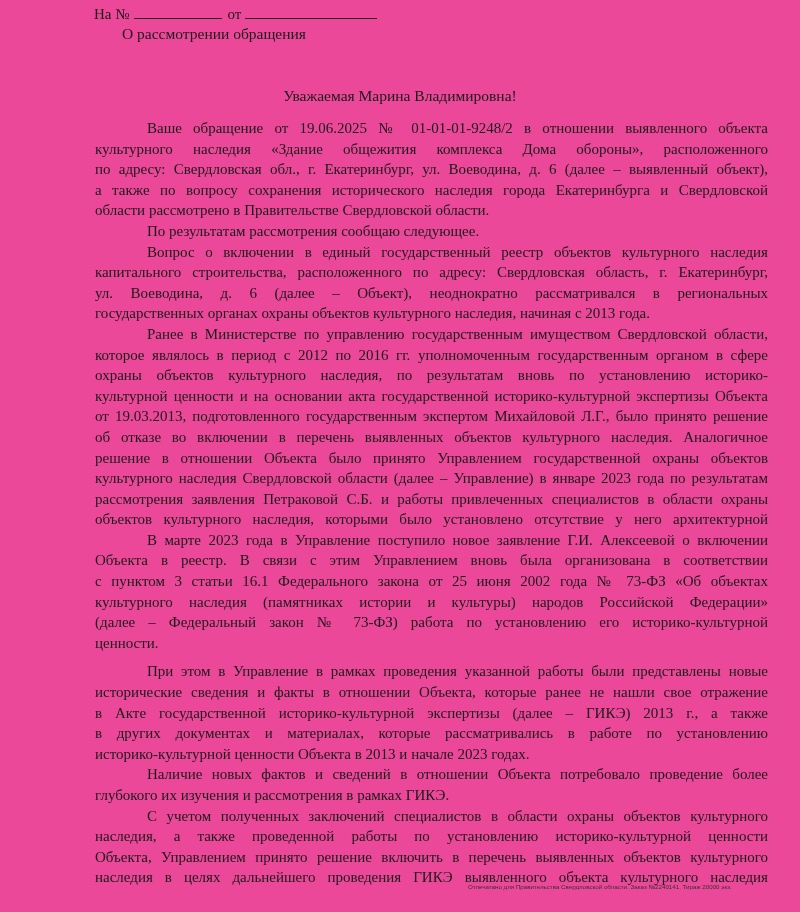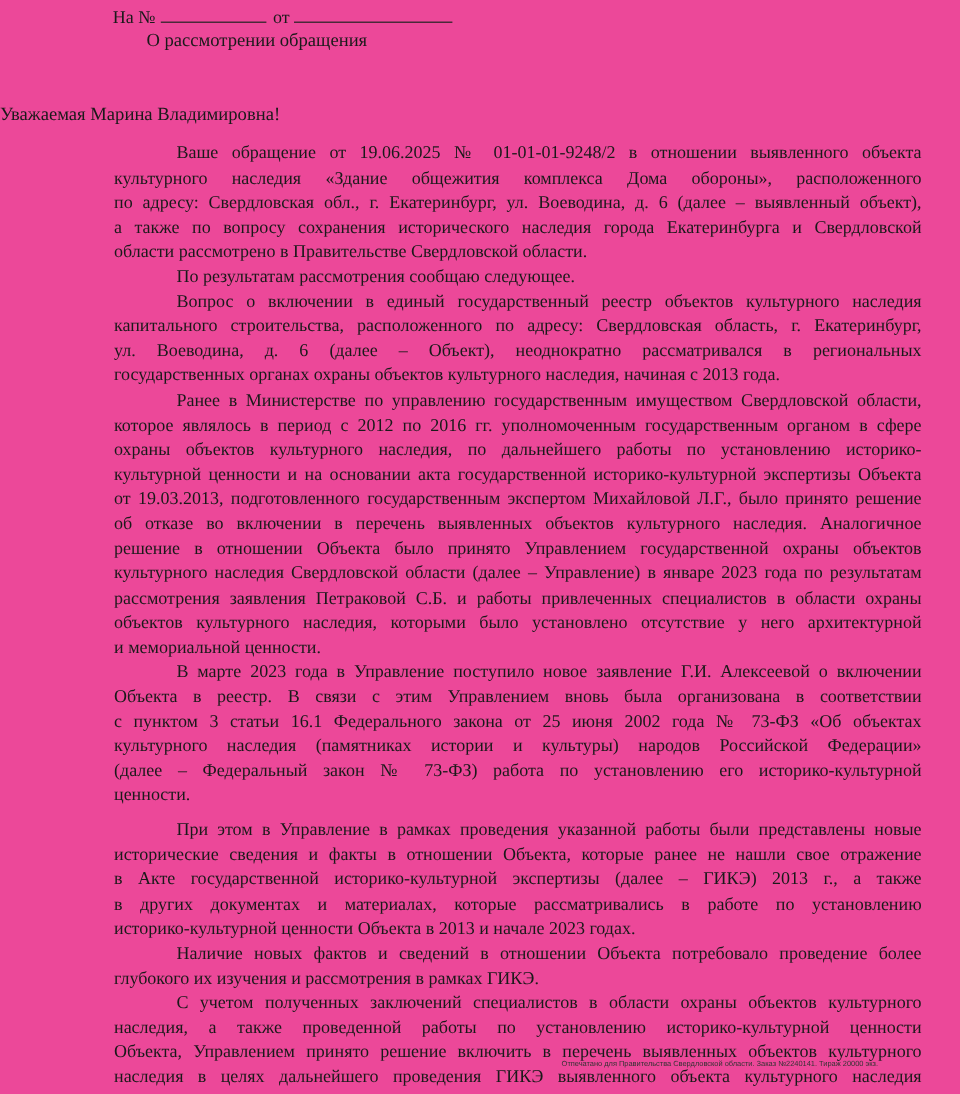--- a/index.html
+++ b/index.html
@@ -12,21 +12,21 @@
   }
   .page { position: absolute; left: 0; top: 0; width: 800px; height: 912px; background: #ec4899; padding-left: 23px; }
   .edge-shadow { position: absolute; right: 6px; top: 0; width: 1px; height: 912px; background: #e6e6e6; }
 
   .ref-line { position: absolute; left: 94px; top: 6px; font-size: 15px; white-space: nowrap; }
   .ref-line .blank { display: inline-block; border-bottom: 1px solid #222; vertical-align: baseline; height: 12px; }
   .ref-line .blank.num { width: 88px; margin: 0 6px 0 4px; }
   .ref-line .blank.date { width: 132px; margin-left: 4px; }
   .subject { position: absolute; left: 98px; top: 25px; font-size: 15.5px; white-space: nowrap; margin-left: 24px; }
 
-  .greeting { position: absolute; left: 0; width: 800px; top: 87px; font-size: 15.5px; }
+  .greeting { position: absolute; left: 0; width: 800px; top: 87px; text-align: center; font-size: 15.5px; }
 
   .body { position: absolute; left: 95px; top: 118px; width: 673px; font-size: 15px; line-height: 20.6px; }
   .body .line { display: block; height: 20.6px; white-space: nowrap; text-align: justify; text-align-last: justify; overflow: hidden; }
   .body .line.last { text-align-last: left; }
   .body .line.indent { padding-left: 52px; }
   .body .gap { display: block; height: 8px; }
 
   .footer-print { position: absolute; left: 468px; top: 883px; font-family: "Liberation Sans", "DejaVu Sans", sans-serif; font-size: 6.2px; color: #333; white-space: nowrap; }
 </style>
 </head>
@@ -55,29 +55,28 @@
       </div>
       <div>
         <span class="line indent">Вопрос о включении в единый государственный реестр объектов культурного наследия</span>
         <span class="line">капитального строительства, расположенного по адресу: Свердловская область, г. Екатеринбург,</span>
         <span class="line">ул. Воеводина, д. 6 (далее – Объект), неоднократно рассматривался в региональных</span>
         <span class="line last">государственных органах охраны объектов культурного наследия, начиная с 2013 года.</span>
       </div>
       <div>
         <span class="line indent">Ранее в Министерстве по управлению государственным имуществом Свердловской области,</span>
         <span class="line">которое являлось в период с 2012 по 2016 гг. уполномоченным государственным органом в сфере</span>
-        <span class="line">охраны объектов культурного наследия, по дальнейшего работы по установлению историко-</span>
+        <span class="line">охраны объектов культурного наследия, по результатам вновь по установлению историко-</span>
         <span class="line">культурной ценности и на основании акта государственной историко-культурной экспертизы Объекта</span>
         <span class="line">от 19.03.2013, подготовленного государственным экспертом Михайловой Л.Г., было принято решение</span>
         <span class="line">об отказе во включении в перечень выявленных объектов культурного наследия. Аналогичное</span>
         <span class="line">решение в отношении Объекта было принято Управлением государственной охраны объектов</span>
         <span class="line">культурного наследия Свердловской области (далее – Управление) в январе 2023 года по результатам</span>
         <span class="line">рассмотрения заявления Петраковой С.Б. и работы привлеченных специалистов в области охраны</span>
         <span class="line">объектов культурного наследия, которыми было установлено отсутствие у него архитектурной</span>
-        <span class="line last">и мемориальной ценности.</span>
       </div>
       <div>
         <span class="line indent">В марте 2023 года в Управление поступило новое заявление Г.И. Алексеевой о включении</span>
         <span class="line">Объекта в реестр. В связи с этим Управлением вновь была организована в соответствии</span>
         <span class="line">с пунктом 3 статьи 16.1 Федерального закона от 25 июня 2002 года № 73-ФЗ «Об объектах</span>
         <span class="line">культурного наследия (памятниках истории и культуры) народов Российской Федерации»</span>
         <span class="line">(далее – Федеральный закон № 73-ФЗ) работа по установлению его историко-культурной</span>
         <span class="line last">ценности.</span>
       </div>
       <span class="gap"></span>

